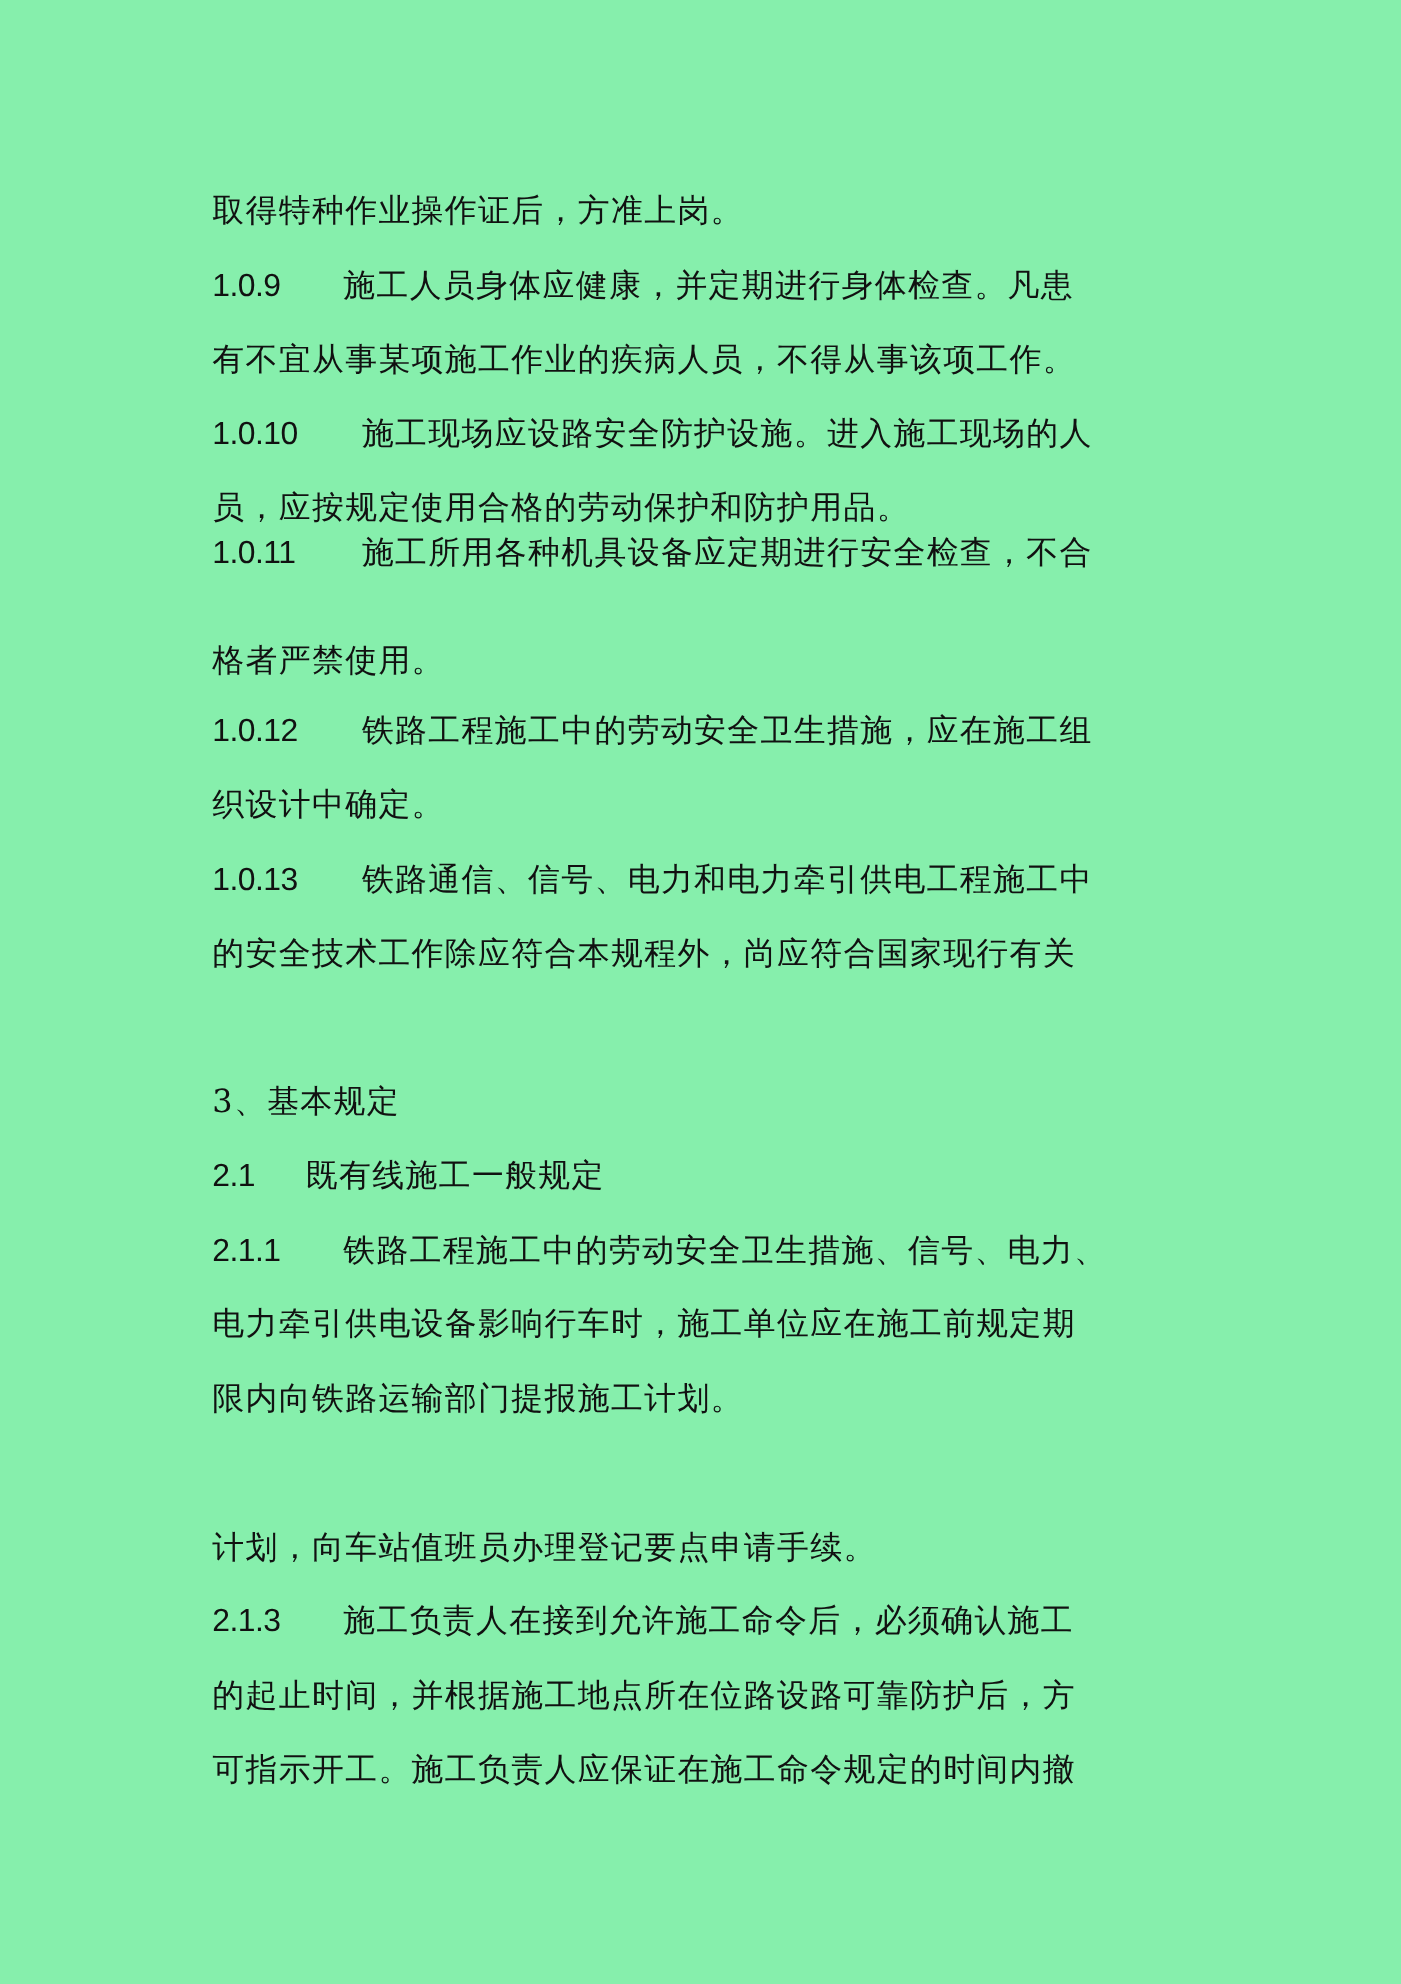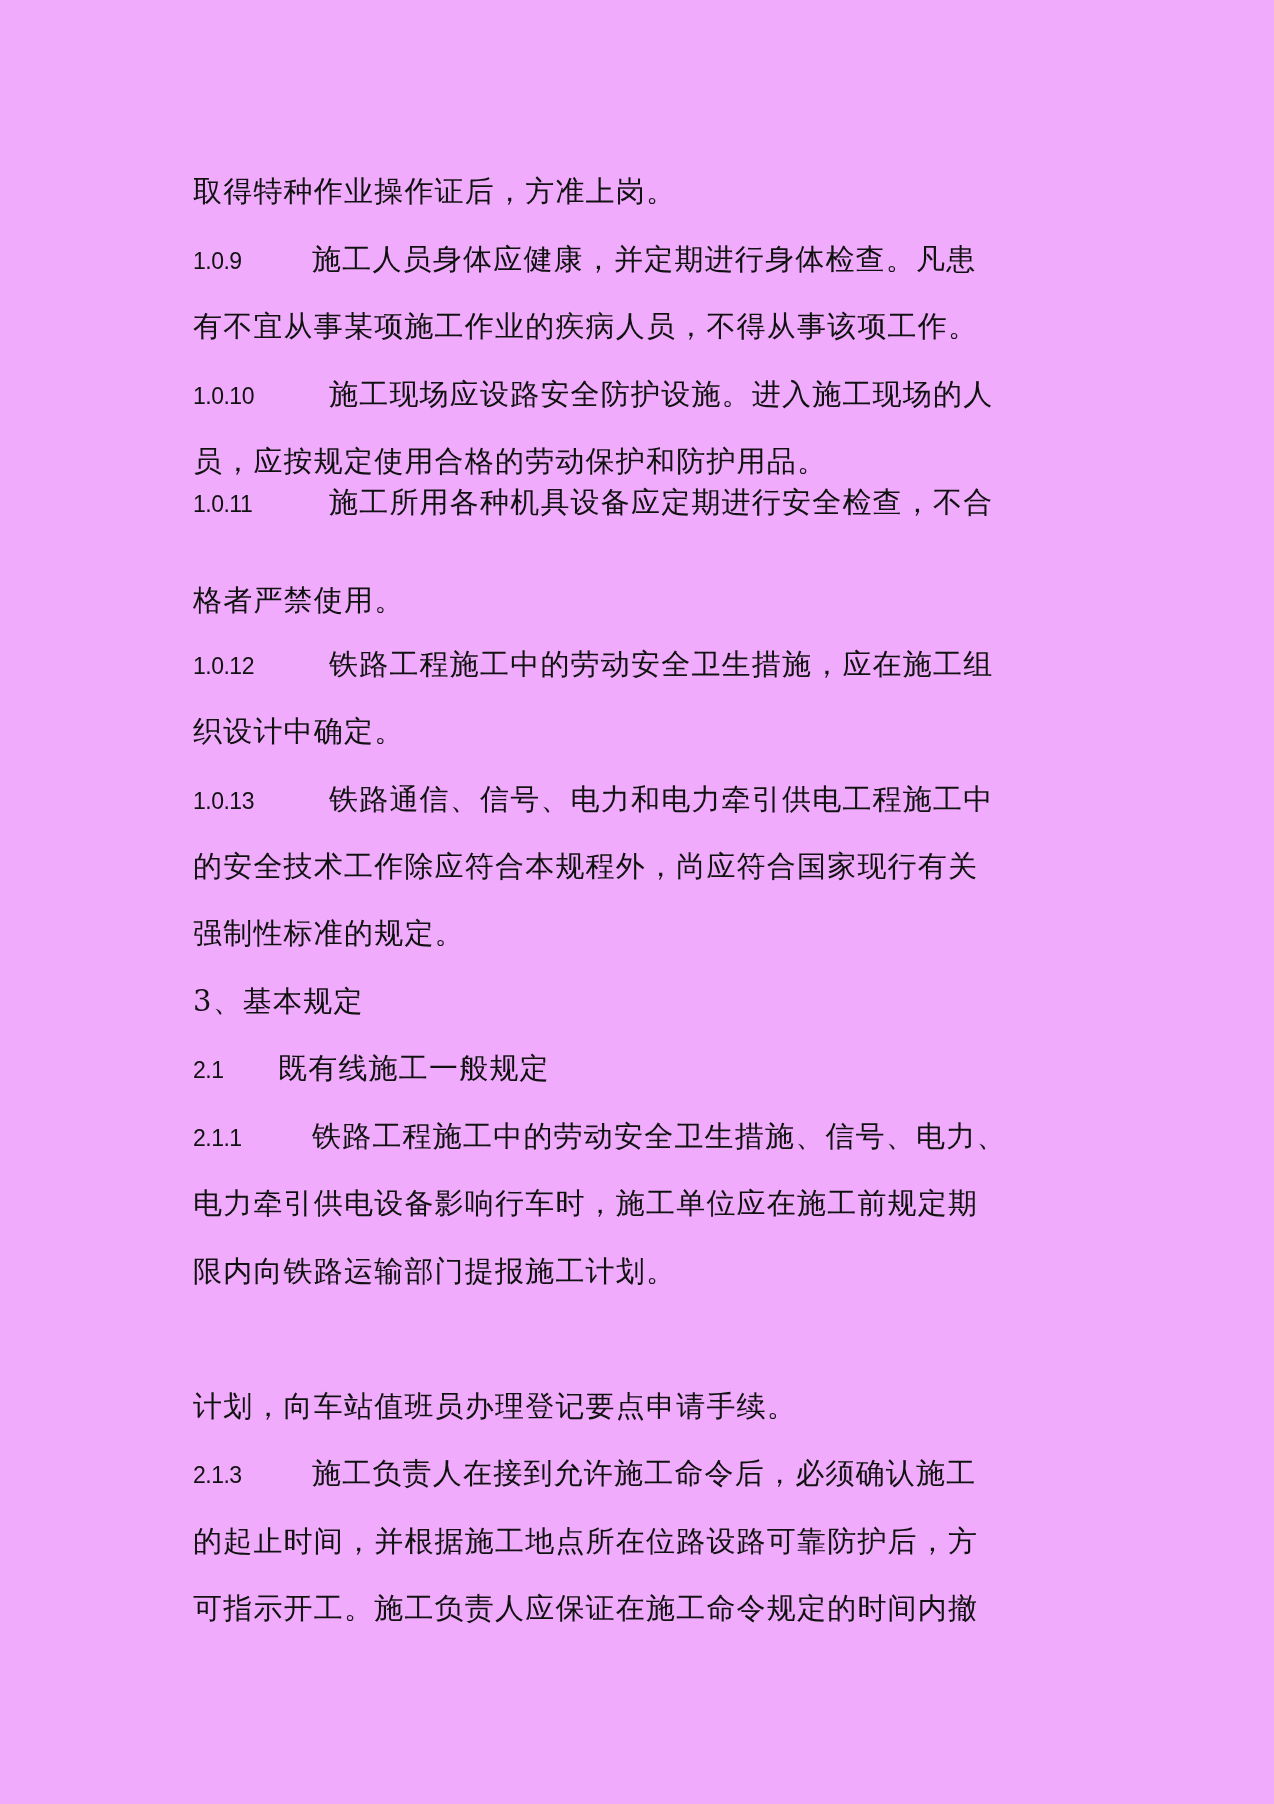--- a/index.html
+++ b/index.html
@@ -1,31 +1,31 @@
 <!DOCTYPE html>
 <html><head>
 <meta charset="utf-8">
 <style>
   html, body { margin: 0; padding: 0; background: #ffffff; }
   body { width: 1274px; height: 1804px; position: relative; overflow: hidden; }
-  .page { position: absolute; left: 0; top: 0; width: 1274px; height: 1804px; background: #f0abfc; }
+  .page { position: absolute; left: 0; top: 0; width: 1274px; height: 1804px; background: #86efac; }
   .line {
     position: absolute;
     left: 193px;
     height: 40px;
     line-height: 40px;
     font-family: "DejaVu Serif", "Liberation Serif", serif;
     font-size: 29px;
     color: #111111;
     white-space: nowrap;
     letter-spacing: 1.2px;
   }
   .num {
     font-family: "Liberation Sans", "DejaVu Sans", sans-serif;
-    font-size: 23px;
+    font-size: 29px;
     letter-spacing: -0.5px;
     display: inline-block;
   }
   .body-text { display: inline-block; }
   .heading2 {
     font-family: "DejaVu Serif", "Liberation Serif", serif;
   }
 </style>
 </head>
 <body>
@@ -63,23 +63,20 @@
   <div class="line" style="top:711px">
     <span class="body-text">织设计中确定。</span>
   </div>
 
   <div class="line" style="top:779px">
     <span class="num" style="width:136px">1.0.13</span><span class="body-text">铁路通信、信号、电力和电力牵引供电工程施工中</span>
   </div>
   <div class="line" style="top:846px">
     <span class="body-text">的安全技术工作除应符合本规程外，尚应符合国家现行有关</span>
   </div>
-  <div class="line" style="top:913px">
-    <span class="body-text">强制性标准的规定。</span>
-  </div>
 
   <div class="line heading2" style="top:981px">
     <span class="body-text">3、基本规定</span>
   </div>
 
   <div class="line" style="top:1048px">
     <span class="num" style="width:85px">2.1</span><span class="body-text">既有线施工一般规定</span>
   </div>
 
   <div class="line" style="top:1116px">

